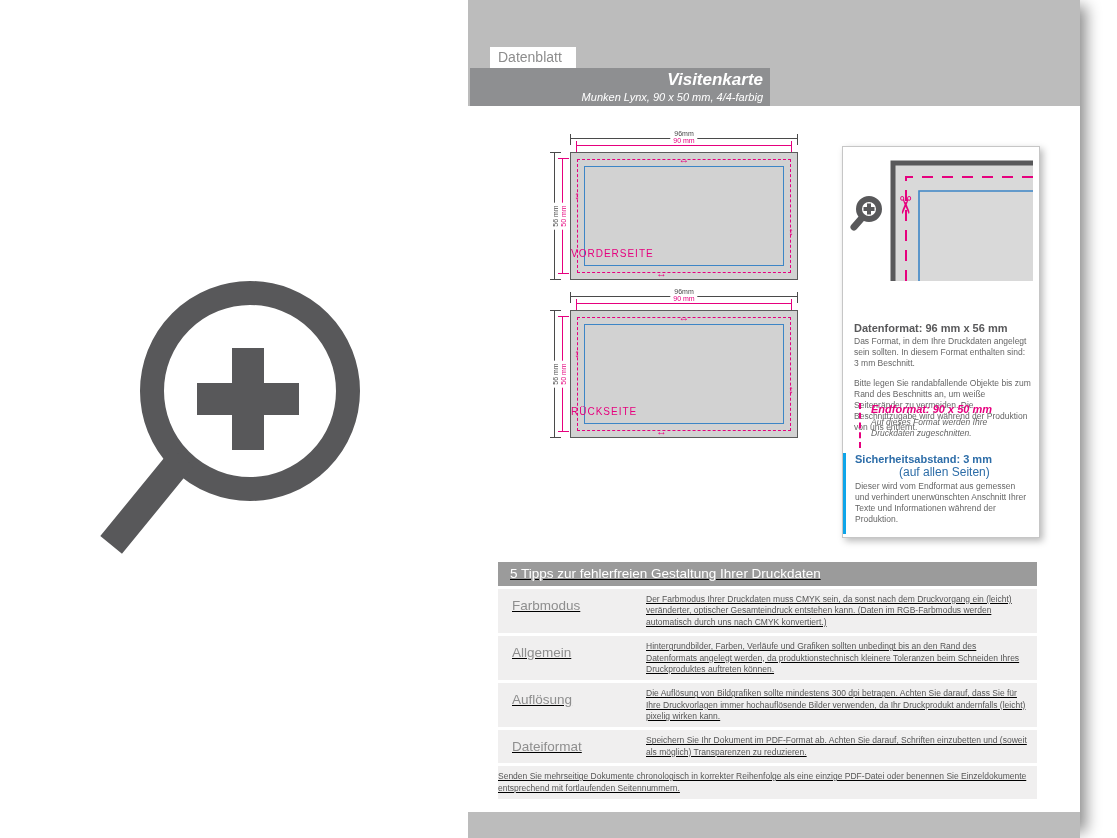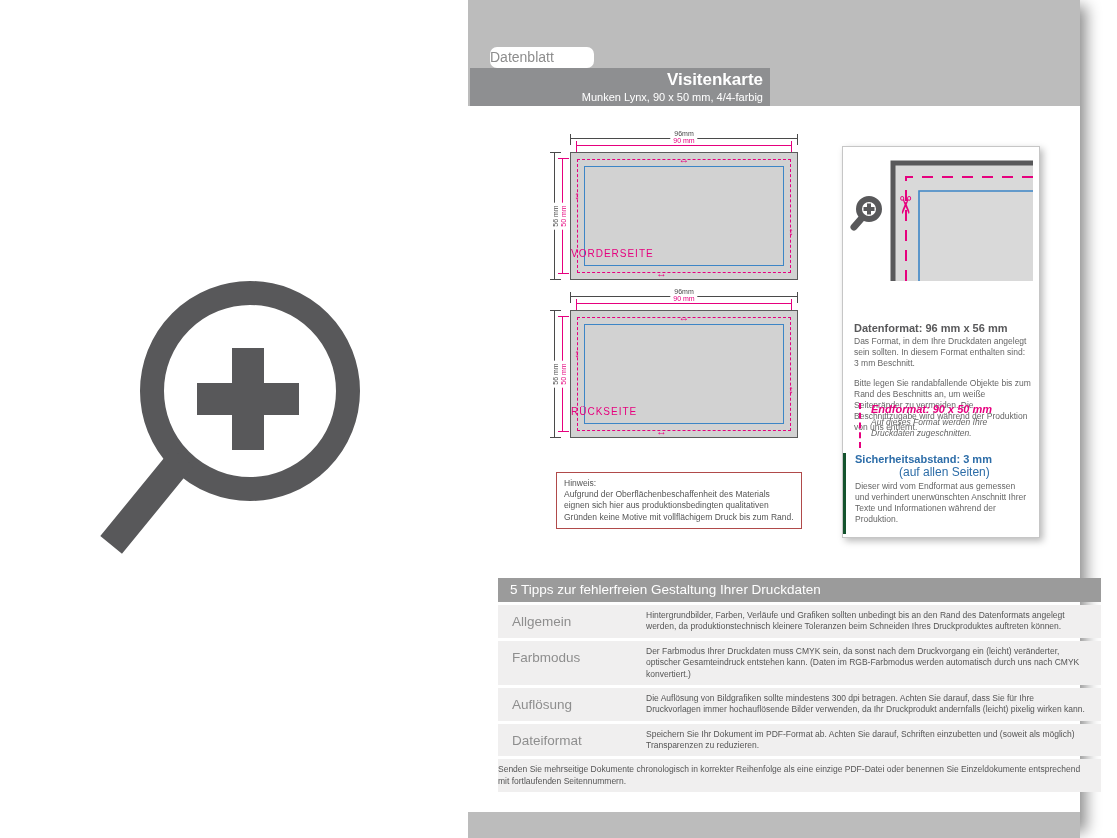--- a/index.html
+++ b/index.html
@@ -5,24 +5,24 @@
   html,body{margin:0;padding:0;background:#fff;}
   body{font-family:"Liberation Sans","DejaVu Sans",sans-serif;}
   #stage{position:relative;width:1117px;height:838px;background:#fff;overflow:hidden;}
 
   
   #big-mag{position:absolute;left:0;top:0;}
 
   
   .panel{position:absolute;left:468px;top:0;width:612px;height:838px;background:#bcbcbc;
          box-shadow:12px 0 14px -6px rgba(0,0,0,.45);}
-  .tab{position:absolute;left:22px;top:47px;width:104px;height:21px;background:#fff;
-       color:#8d8d8d;font-size:14px;line-height:21px;box-sizing:border-box;border-radius:7px;}
+  .tab{position:absolute;left:22px;top:47px;width:86px;height:21px;background:#fff;
+       color:#8d8d8d;font-size:14px;line-height:21px;padding-left:8px;box-sizing:border-box;}
   .titlebar{position:absolute;left:2px;top:68px;width:300px;height:52px;background:#8e8f91;
-            color:#fff;text-align:right;box-sizing:border-box;padding:2px 7px 0 0;}
+            color:#fff;text-align:right;box-sizing:border-box;padding:2px 7px 0 0;font-style:italic;}
   .titlebar .t1{font-size:17px;font-weight:bold;line-height:20px;}
   .titlebar .t2{font-size:11px;line-height:14px;margin-left:20px;}
   .content{position:absolute;left:0;top:106px;width:612px;height:706px;background:#fff;}
 
   
   .diagram{position:absolute;left:78px;width:262px;height:160px;}
   .diagram.front{top:26px;}
   .diagram.back{top:184px;}
   .rect-outer{position:absolute;left:24px;top:20px;width:228px;height:128px;
               background:#d2d2d2;border:1px solid #5a5a5a;box-sizing:border-box;}
@@ -60,26 +60,26 @@
   .infopanel{position:absolute;left:374px;top:40px;width:198px;height:392px;background:#fff;
              border:1px solid #c6c6c6;box-shadow:3px 3px 7px rgba(0,0,0,.28);box-sizing:border-box;}
   .illu{position:absolute;left:6px;top:6px;width:184px;height:128px;overflow:hidden;}
   .scissors{position:absolute;left:46px;top:40px;font-size:24px;color:#e6007e;
             transform:rotate(90deg);line-height:1;}
   .df-block{position:absolute;left:11px;top:138px;right:8px;margin-top:37px;}
   .ip-h{font-size:11px;font-weight:bold;color:#58585a;margin:0 0 2px 0;}
   .ip-p{font-size:8.5px;color:#666;line-height:1.3;margin:0 0 9px 0;}
   .ef-block{position:absolute;left:16px;top:256px;right:8px;border-left:2px dashed #e6007e;padding-left:10px;box-sizing:border-box;font-style:italic;}
   .ef-block .ip-h{color:#e6007e;}
-  .sa-block{position:absolute;left:0;top:306px;right:8px;border-left:3px solid #14532d;padding-left:9px;box-sizing:border-box;}
+  .sa-block{position:absolute;left:0;top:306px;right:8px;border-left:3px solid #0ea5e9;padding-left:9px;box-sizing:border-box;}
   .sa-block .ip-h{color:#2d6da8;margin-bottom:0;}
   .sa-sub{font-size:12px;color:#2d6da8;margin:0 0 2px 0;padding-left:44px;}
 
   
-  .tips{position:absolute;left:30px;top:472px;width:603px;}
+  .tips{position:absolute;left:30px;top:456px;width:539px;text-decoration:underline;}
   .tips-header{background:#9b9b9b;color:#fff;font-size:13.5px;padding:4px 12px 5px 12px;}
   .tip-row{display:flex;background:#f0efef;margin-top:3px;}
   .tip-label{width:148px;min-width:148px;padding:9px 0 0 14px;color:#8e8e8e;font-size:13.5px;box-sizing:border-box;}
   .tip-text{flex:1;padding:5px 10px 5px 0;font-size:8.5px;color:#555;line-height:1.34;}
 </style>
 </head>
 <body>
 
 <div id="stage">
 
@@ -142,24 +142,20 @@
           <div class="rect-bleed"></div>
           <div class="rect-safe"></div>
           <span class="arrow a-top">↔</span>
           <span class="arrow a-bottom">↔</span>
           <span class="arrow a-left">↕</span>
           <span class="arrow a-right">↕</span>
           <div class="side-label">RÜCKSEITE</div>
         </div>
       </div>
 
-      <div class="hinweis">
-        <div>Hinweis:</div>
-        <div>Aufgrund der Oberflächenbeschaffenheit des Materials eignen sich hier aus produktionsbedingten qualitativen Gründen keine Motive mit vollflächigem Druck bis zum Rand.</div>
-      </div>
 
       <div class="infopanel">
         <div class="illu">
           <svg width="184" height="128" viewBox="0 0 184 128">
             <rect x="44" y="10" width="140" height="118" fill="#d9d9d9"></rect>
             <path d="M44 128 L44 10 L184 10" fill="none" stroke="#58585a" stroke-width="5"></path>
             <path d="M57 128 L57 24 L184 24" fill="none" stroke="#e6007e" stroke-width="2" stroke-dasharray="11 9"></path>
             <path d="M70 128 L70 38 L184 38" fill="none" stroke="#3d85c6" stroke-width="1.6"></path>
           </svg>
           <span class="scissors">✂</span>
@@ -186,26 +182,26 @@
           <div class="ip-h">Sicherheitsabstand: 3 mm</div>
           <p class="sa-sub">(auf allen Seiten)</p>
           <p class="ip-p">Dieser wird vom Endformat aus gemessen und verhindert unerwünschten Anschnitt Ihrer Texte und Informationen während der Produktion.</p>
         </div>
       </div>
 
       <div class="tips">
         <div class="tips-header">5 Tipps zur fehlerfreien Gestaltung Ihrer Druckdaten</div>
 
         <div class="tip-row">
+          <div class="tip-label">Farbmodus</div>
+          <div class="tip-text">Der Farbmodus Ihrer Druckdaten muss CMYK sein, da sonst nach dem Druckvorgang ein (leicht) veränderter, optischer Gesamteindruck entstehen kann. (Daten im RGB-Farbmodus werden automatisch durch uns nach CMYK konvertiert.)</div>
+        </div>
+        <div class="tip-row">
           <div class="tip-label">Allgemein</div>
           <div class="tip-text">Hintergrundbilder, Farben, Verläufe und Grafiken sollten unbedingt bis an den Rand des Datenformats angelegt werden, da produktionstechnisch kleinere Toleranzen beim Schneiden Ihres Druckproduktes auftreten können.</div>
-        </div>
-        <div class="tip-row">
-          <div class="tip-label">Farbmodus</div>
-          <div class="tip-text">Der Farbmodus Ihrer Druckdaten muss CMYK sein, da sonst nach dem Druckvorgang ein (leicht) veränderter, optischer Gesamteindruck entstehen kann. (Daten im RGB-Farbmodus werden automatisch durch uns nach CMYK konvertiert.)</div>
         </div>
         <div class="tip-row">
           <div class="tip-label">Auflösung</div>
           <div class="tip-text">Die Auflösung von Bildgrafiken sollte mindestens 300 dpi betragen. Achten Sie darauf, dass Sie für Ihre Druckvorlagen immer hochauflösende Bilder verwenden, da Ihr Druckprodukt andernfalls (leicht) pixelig wirken kann.</div>
         </div>
         <div class="tip-row">
           <div class="tip-label">Dateiformat</div>
           <div class="tip-text">Speichern Sie Ihr Dokument im PDF-Format ab. Achten Sie darauf, Schriften einzubetten und (soweit als möglich) Transparenzen zu reduzieren.</div>
         </div>
         <div class="tip-row">

